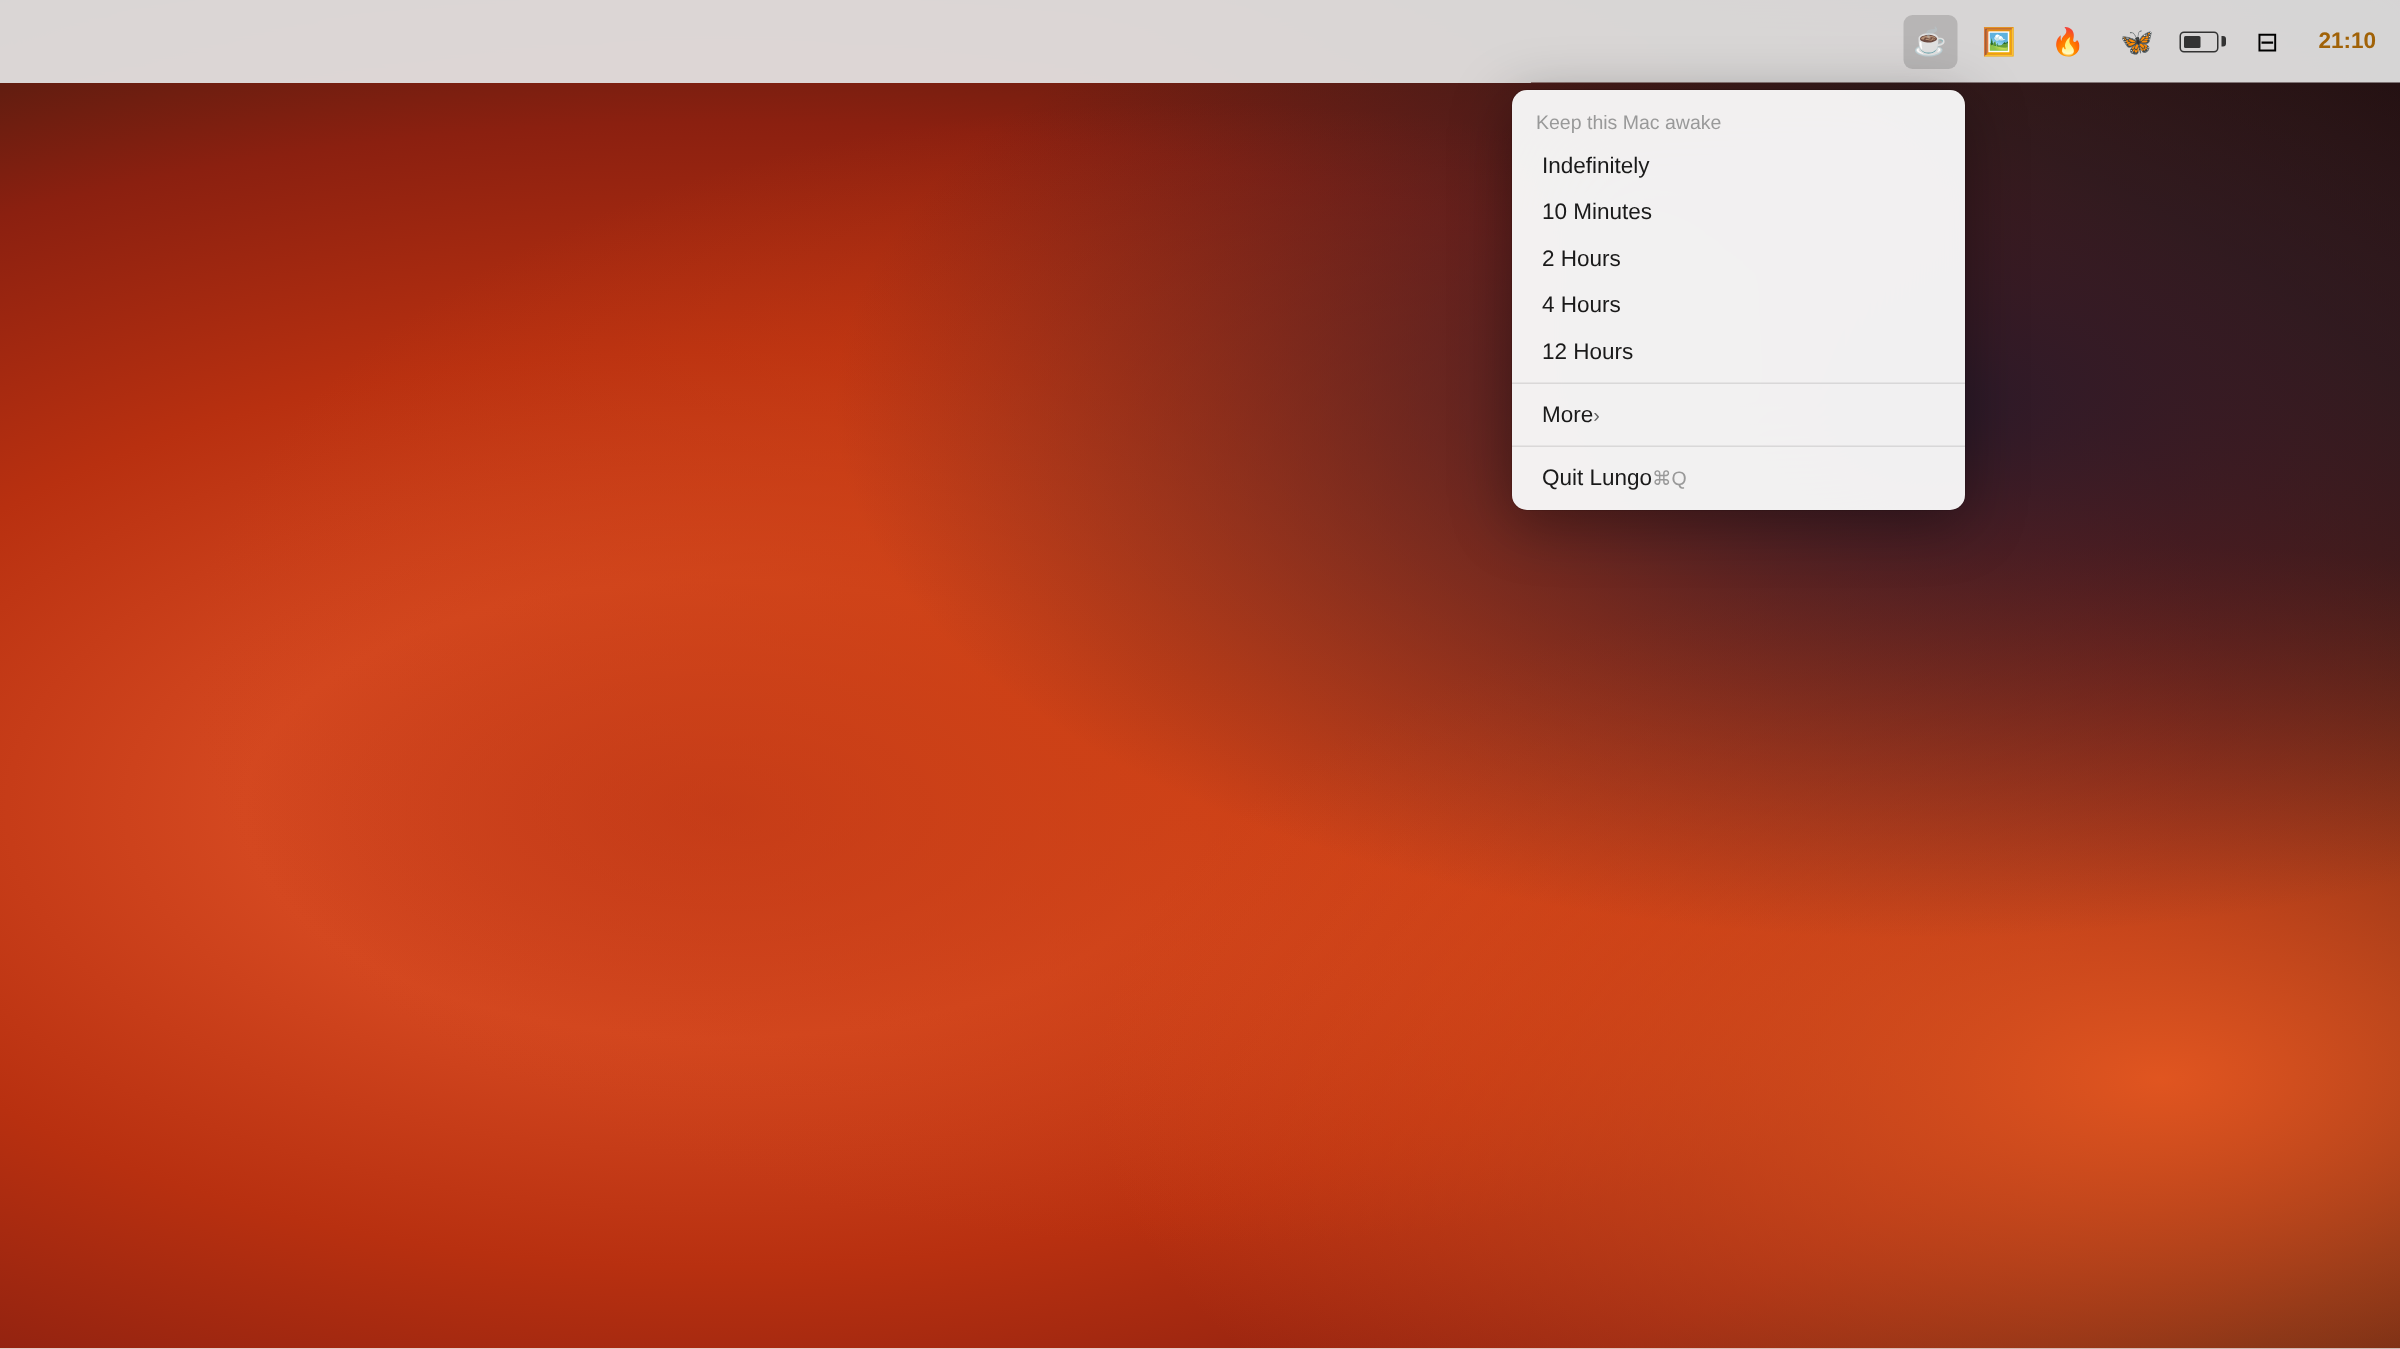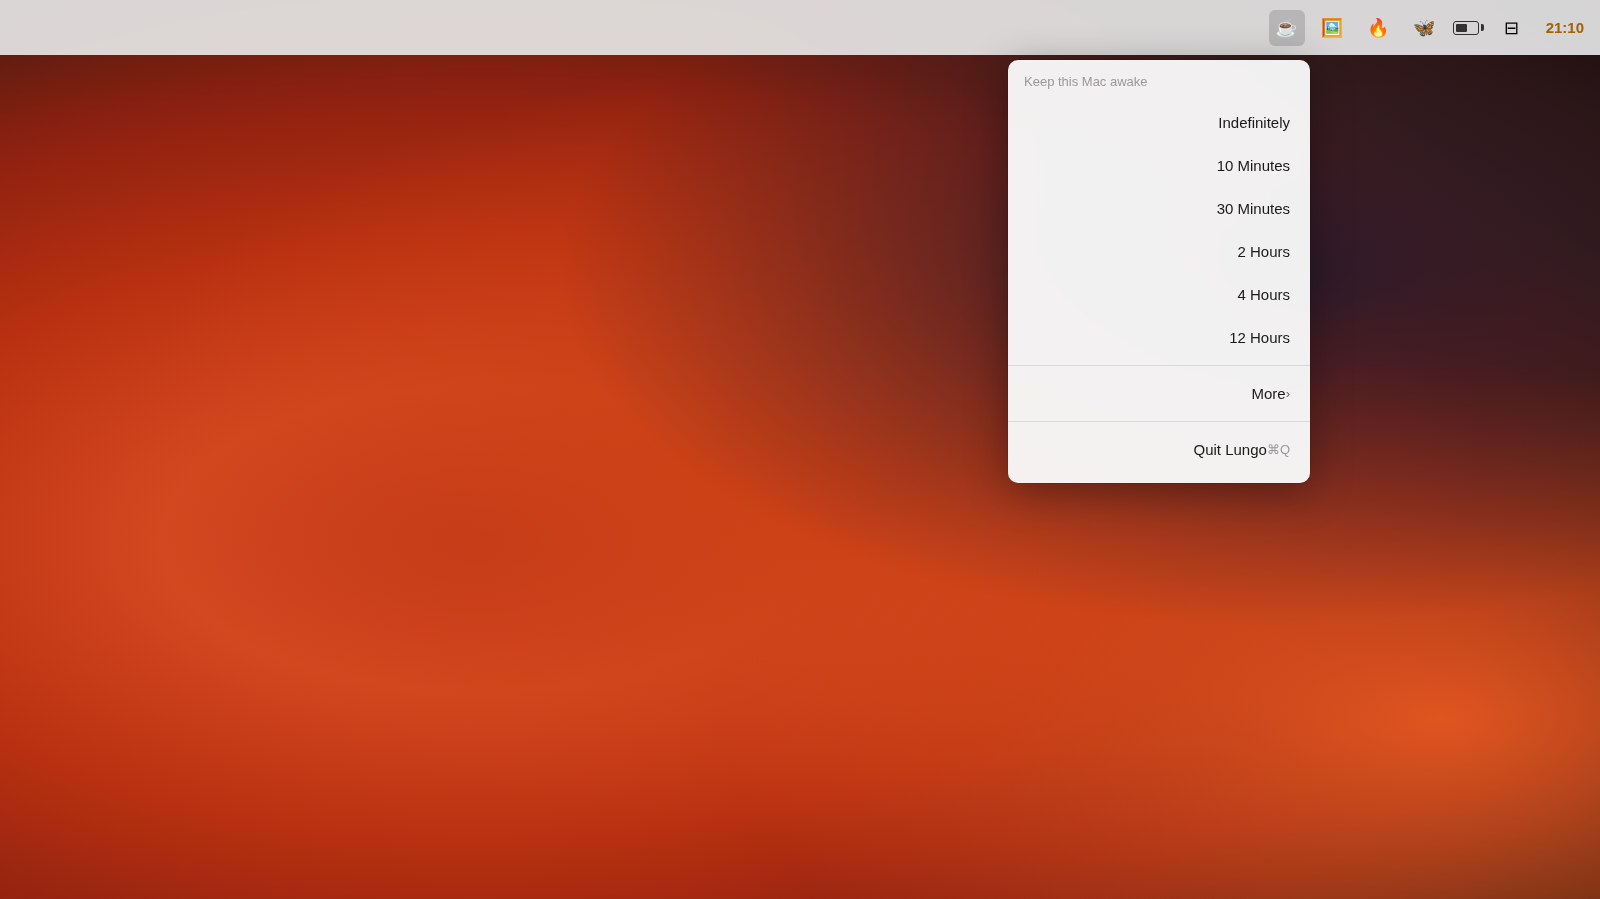--- a/index.html
+++ b/index.html
@@ -122,27 +122,27 @@
     .menu-header {
       padding: 8px 16px 6px 16px;
       font-size: 13px;
       color: #999;
       font-weight: 400;
     }
 
     .menu-item {
       display: flex;
       align-items: center;
-      justify-content: flex-end;
+      justify-content: flex-start;
       padding: 7px 16px;
       font-size: 15px;
       color: #1a1a1a;
       cursor: pointer;
       border-radius: 5px;
-      margin: 12px 4px;
+      margin: 0 4px;
     }
 
     .menu-item.selected {
       background: #3478f6;
       color: white;
       border-radius: 6px;
     }
 
     .shortcut {
       color: #999;
@@ -207,23 +207,20 @@
   <div class="menu-header">Keep this Mac awake</div>
 
   <div class="menu-item">
     <span>Indefinitely</span>
   </div>
 
   <div class="menu-item">
     <span>10 Minutes</span>
   </div>
 
-  <div class="menu-item">
-    <span>30 Minutes</span>
-  </div>
 
 
   <div class="menu-item">
     <span>2 Hours</span>
   </div>
 
   <div class="menu-item">
     <span>4 Hours</span>
   </div>
 

